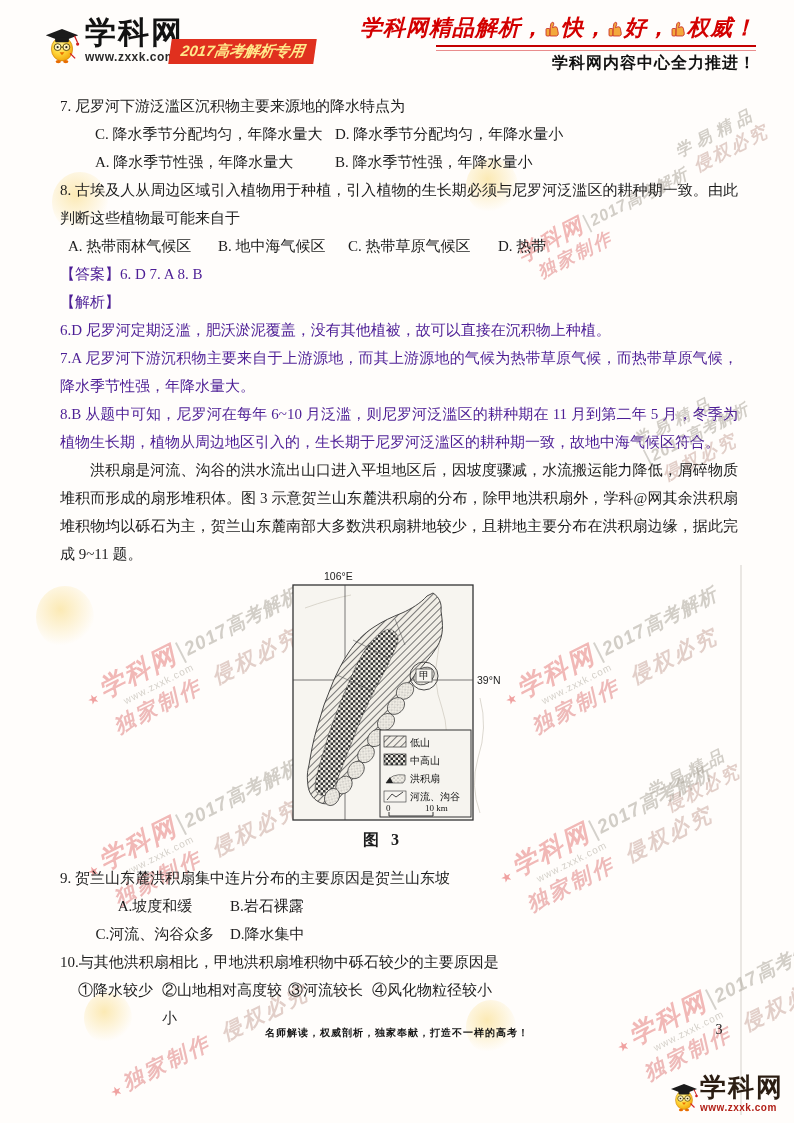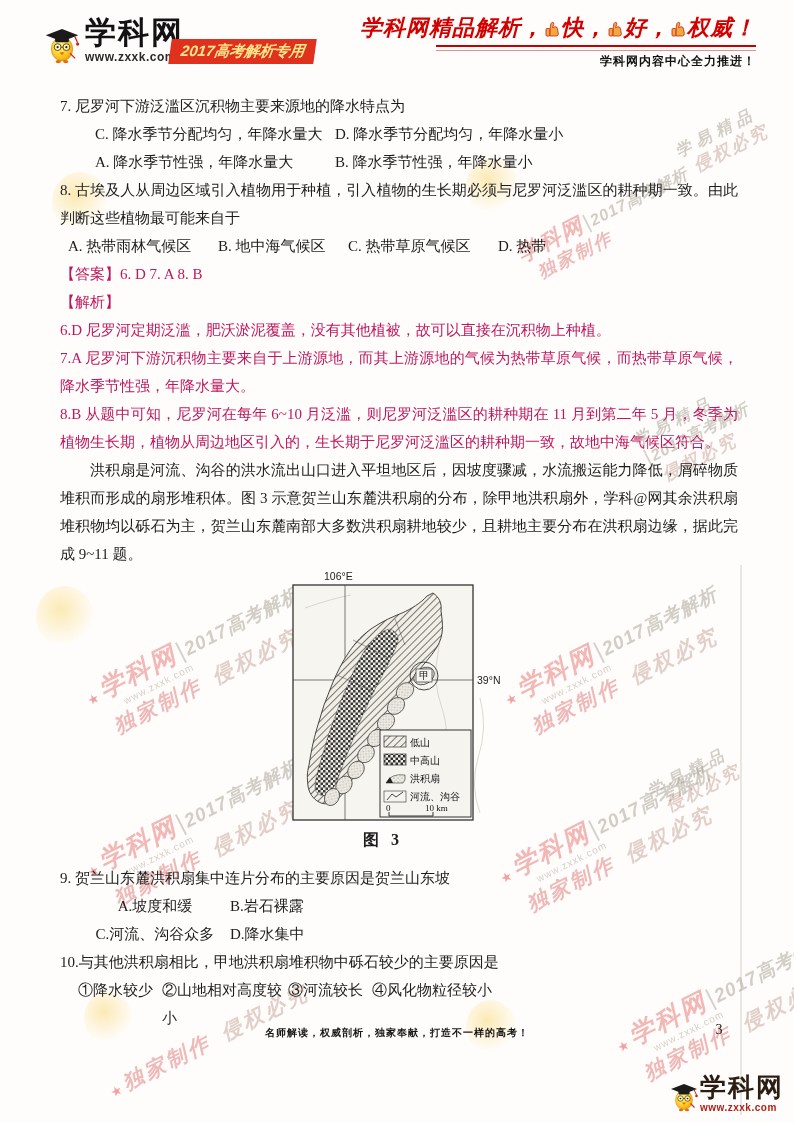--- a/index.html
+++ b/index.html
@@ -15,26 +15,26 @@
   .badge{position:absolute;left:170px;top:39px;background:#e0301e;color:#ffe98a;
          font-family:"Liberation Sans",sans-serif;font-weight:bold;font-style:italic;
          font-size:15px;padding:3px 11px;transform:skewX(-8deg);z-index:3;}
   .slogan{position:absolute;right:38px;top:13px;z-index:3;text-align:right;
           font-family:"Liberation Sans",sans-serif;font-weight:bold;font-style:italic;
           font-size:22px;color:#d30000;letter-spacing:1px;white-space:nowrap;}
   .slogan .thumb{vertical-align:-2px;margin:0 1px;}
   .slogan-rule{position:absolute;right:38px;top:45px;width:320px;height:3px;
                border-top:2px solid #c40000;border-bottom:1px solid #e98d8d;z-index:3;}
   .slogan-sub{position:absolute;right:38px;top:53px;z-index:3;
-              font-family:"Liberation Sans",sans-serif;font-weight:bold;font-size:12px;color:#111;letter-spacing:1px;}
+              font-family:"Liberation Sans",sans-serif;font-weight:bold;font-size:16px;color:#111;letter-spacing:1px;}
   
   .main{position:absolute;left:60px;top:92px;width:678px;font-size:15px;line-height:28px;z-index:2;}
   .main p{margin:0;}
   .jst{text-align:justify;}
-  .red{color:#be185d;}
+  .red{color:#4c1d95;}
   .opt-row{display:flex;}
   .q7o1{margin-left:35px;width:240px;}
   .q8o{display:inline-block;}
   .q8o.a{margin-left:8px;width:150px;} .q8o.b{width:130px;} .q8o.c{width:150px;}
   .q9o1{margin-left:20px;width:150px;text-align:center;}
   .q10o.a{margin-left:18px;width:84px;} .q10o.b{width:126px;} .q10o.c{width:84px;}
   .intro{margin-top:14px;text-indent:2em;}
   
   .fig{position:relative;height:296px;}
   .map-svg{position:absolute;left:220px;top:0;}

